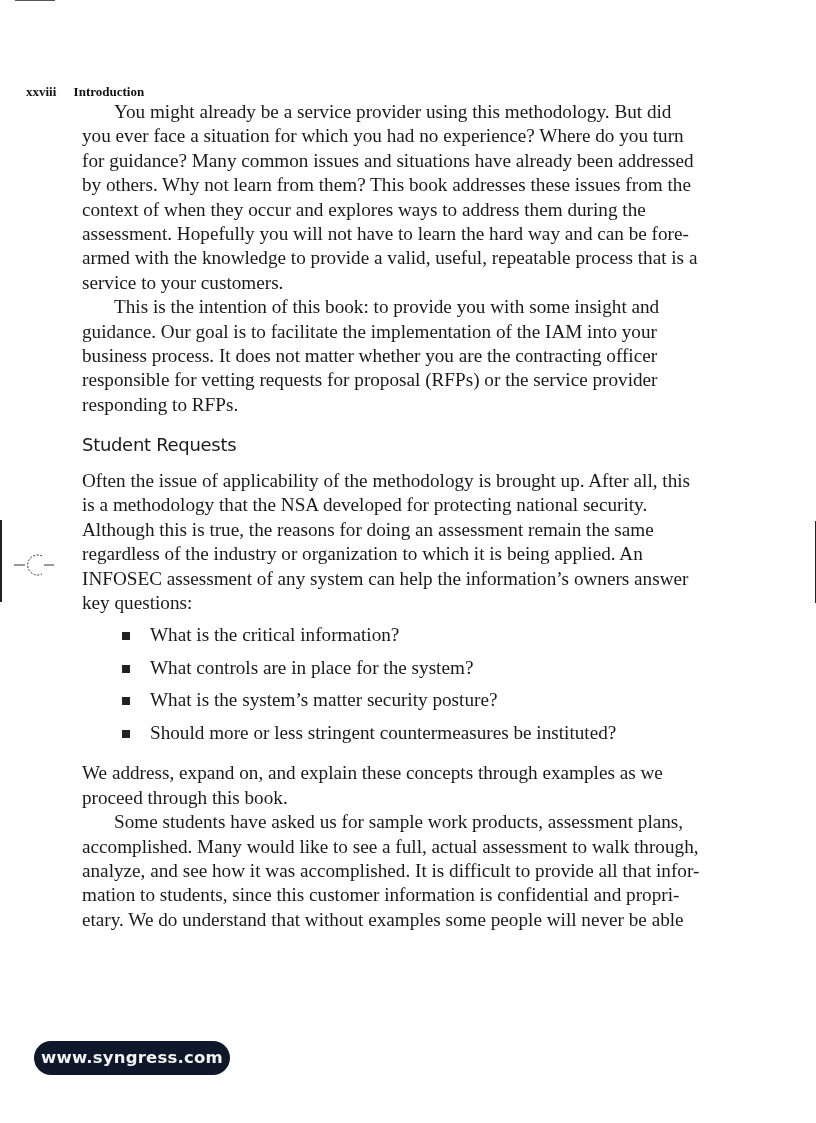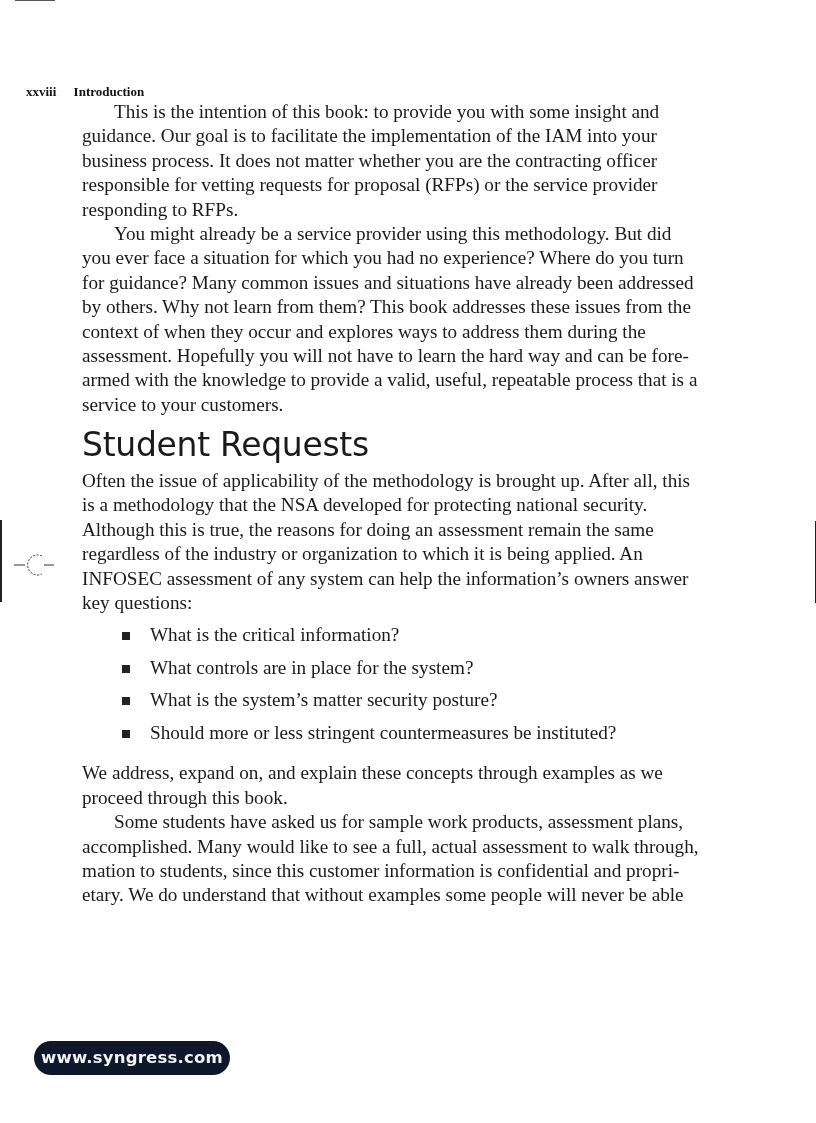--- a/index.html
+++ b/index.html
@@ -3,21 +3,21 @@
 <meta charset="utf-8">
 <style>
   html, body { margin: 0; padding: 0; background: #ffffff; }
   body { width: 816px; height: 1123px; position: relative; overflow: hidden; }
   .top-rule { position: absolute; left: 15px; top: 0; width: 40px; height: 1px; background: #555; }
   .running-head { position: absolute; left: 26px; top: 48px; font-family: Liberation Serif, serif; font-size: 13px; font-weight: bold; color: #111; margin-top: 36px; }
   .running-head .pg { margin-right: 14px; }
   .body-text { position: absolute; left: 82px; top: 100px; width: 640px; font-family: "Liberation Serif", serif; font-size: 19.2px; line-height: 24.4px; color: #1a1a1a; }
   .line { white-space: nowrap; height: 24.4px; }
   .indent { padding-left: 32px; }
-  .heading { font-family: "DejaVu Sans", sans-serif; font-size: 33px; font-weight: normal; color: #1a1a1a; margin: 10px 0 6px 0; line-height: 36px; letter-spacing: -0.3px; }
+  .heading { font-family: "DejaVu Sans", sans-serif; font-size: 18px; font-weight: normal; color: #1a1a1a; margin: 10px 0 6px 0; line-height: 36px; letter-spacing: -0.3px; }
   .bullets { margin: 8px 0 8px 0; padding: 0; list-style: none; }
   .bullets li { position: relative; padding-left: 68px; height: 32.5px; line-height: 24.4px; white-space: nowrap; }
   .bullets li .sq { position: absolute; left: 40px; top: 9px; width: 8px; height: 8px; background: #222; }
   .crop-left-line { position: absolute; left: 0; top: 520px; width: 2px; height: 82px; background: #222; }
   .crop-right-line { position: absolute; left: 815px; top: 521px; width: 1px; height: 82px; background: #222; }
   .reg-mark { position: absolute; left: 14px; top: 548px; width: 40px; height: 34px; }
   .url-badge { position: absolute; left: 34px; top: 1041px; width: 196px; height: 34px; background: #0f172a; border-radius: 17px; color: #f2f2f2; font-family: "DejaVu Sans", sans-serif; font-weight: bold; font-size: 16.5px; line-height: 34px; text-align: center; letter-spacing: 0.2px; }
 </style>
 </head>
 <body>
@@ -32,35 +32,35 @@
 <div class="crop-left-line"></div>
 <div class="crop-right-line"></div>
 <svg class="reg-mark" viewBox="0 0 40 34">
   <line x1="0" y1="17" x2="11" y2="17" stroke="#333" stroke-width="1"></line>
   <path d="M28 8 A10 10 0 1 0 28 26" fill="none" stroke="#333" stroke-width="1" stroke-dasharray="2,1.5"></path>
   <line x1="30" y1="17" x2="40" y2="17" stroke="#333" stroke-width="1"></line>
 </svg>
 
 <div class="body-text">
   <div>
-    <div class="line indent">This is the intention of this book: to provide you with some insight and</div>
-    <div class="line">guidance. Our goal is to facilitate the implementation of the IAM into your</div>
-    <div class="line">business process. It does not matter whether you are the contracting officer</div>
-    <div class="line">responsible for vetting requests for proposal (RFPs) or the service provider</div>
-    <div class="line">responding to RFPs.</div>
-  </div>
-  <div>
     <div class="line indent">You might already be a service provider using this methodology. But did</div>
     <div class="line">you ever face a situation for which you had no experience? Where do you turn</div>
     <div class="line">for guidance? Many common issues and situations have already been addressed</div>
     <div class="line">by others. Why not learn from them? This book addresses these issues from the</div>
     <div class="line">context of when they occur and explores ways to address them during the</div>
     <div class="line">assessment. Hopefully you will not have to learn the hard way and can be fore-</div>
     <div class="line">armed with the knowledge to provide a valid, useful, repeatable process that is a</div>
     <div class="line">service to your customers.</div>
+  </div>
+  <div>
+    <div class="line indent">This is the intention of this book: to provide you with some insight and</div>
+    <div class="line">guidance. Our goal is to facilitate the implementation of the IAM into your</div>
+    <div class="line">business process. It does not matter whether you are the contracting officer</div>
+    <div class="line">responsible for vetting requests for proposal (RFPs) or the service provider</div>
+    <div class="line">responding to RFPs.</div>
   </div>
 
   <h2 class="heading">Student Requests</h2>
 
   <div>
     <div class="line">Often the issue of applicability of the methodology is brought up. After all, this</div>
     <div class="line">is a methodology that the NSA developed for protecting national security.</div>
     <div class="line">Although this is true, the reasons for doing an assessment remain the same</div>
     <div class="line">regardless of the industry or organization to which it is being applied. An</div>
     <div class="line">INFOSEC assessment of any system can help the information’s owners answer</div>
@@ -74,18 +74,19 @@
     <li><span class="sq"></span><span>Should more or less stringent countermeasures be instituted?</span></li>
   </ul>
 
   <div>
     <div class="line">We address, expand on, and explain these concepts through examples as we</div>
     <div class="line">proceed through this book.</div>
   </div>
   <div>
     <div class="line indent">Some students have asked us for sample work products, assessment plans,</div>
     <div class="line">accomplished. Many would like to see a full, actual assessment to walk through,</div>
+    <div class="line">analyze, and see how it was accomplished. It is difficult to provide all that infor-</div>
     <div class="line">mation to students, since this customer information is confidential and propri-</div>
     <div class="line">etary. We do understand that without examples some people will never be able</div>
   </div>
 </div>
 
 <div class="url-badge">www.syngress.com</div>
 
 </body></html>

